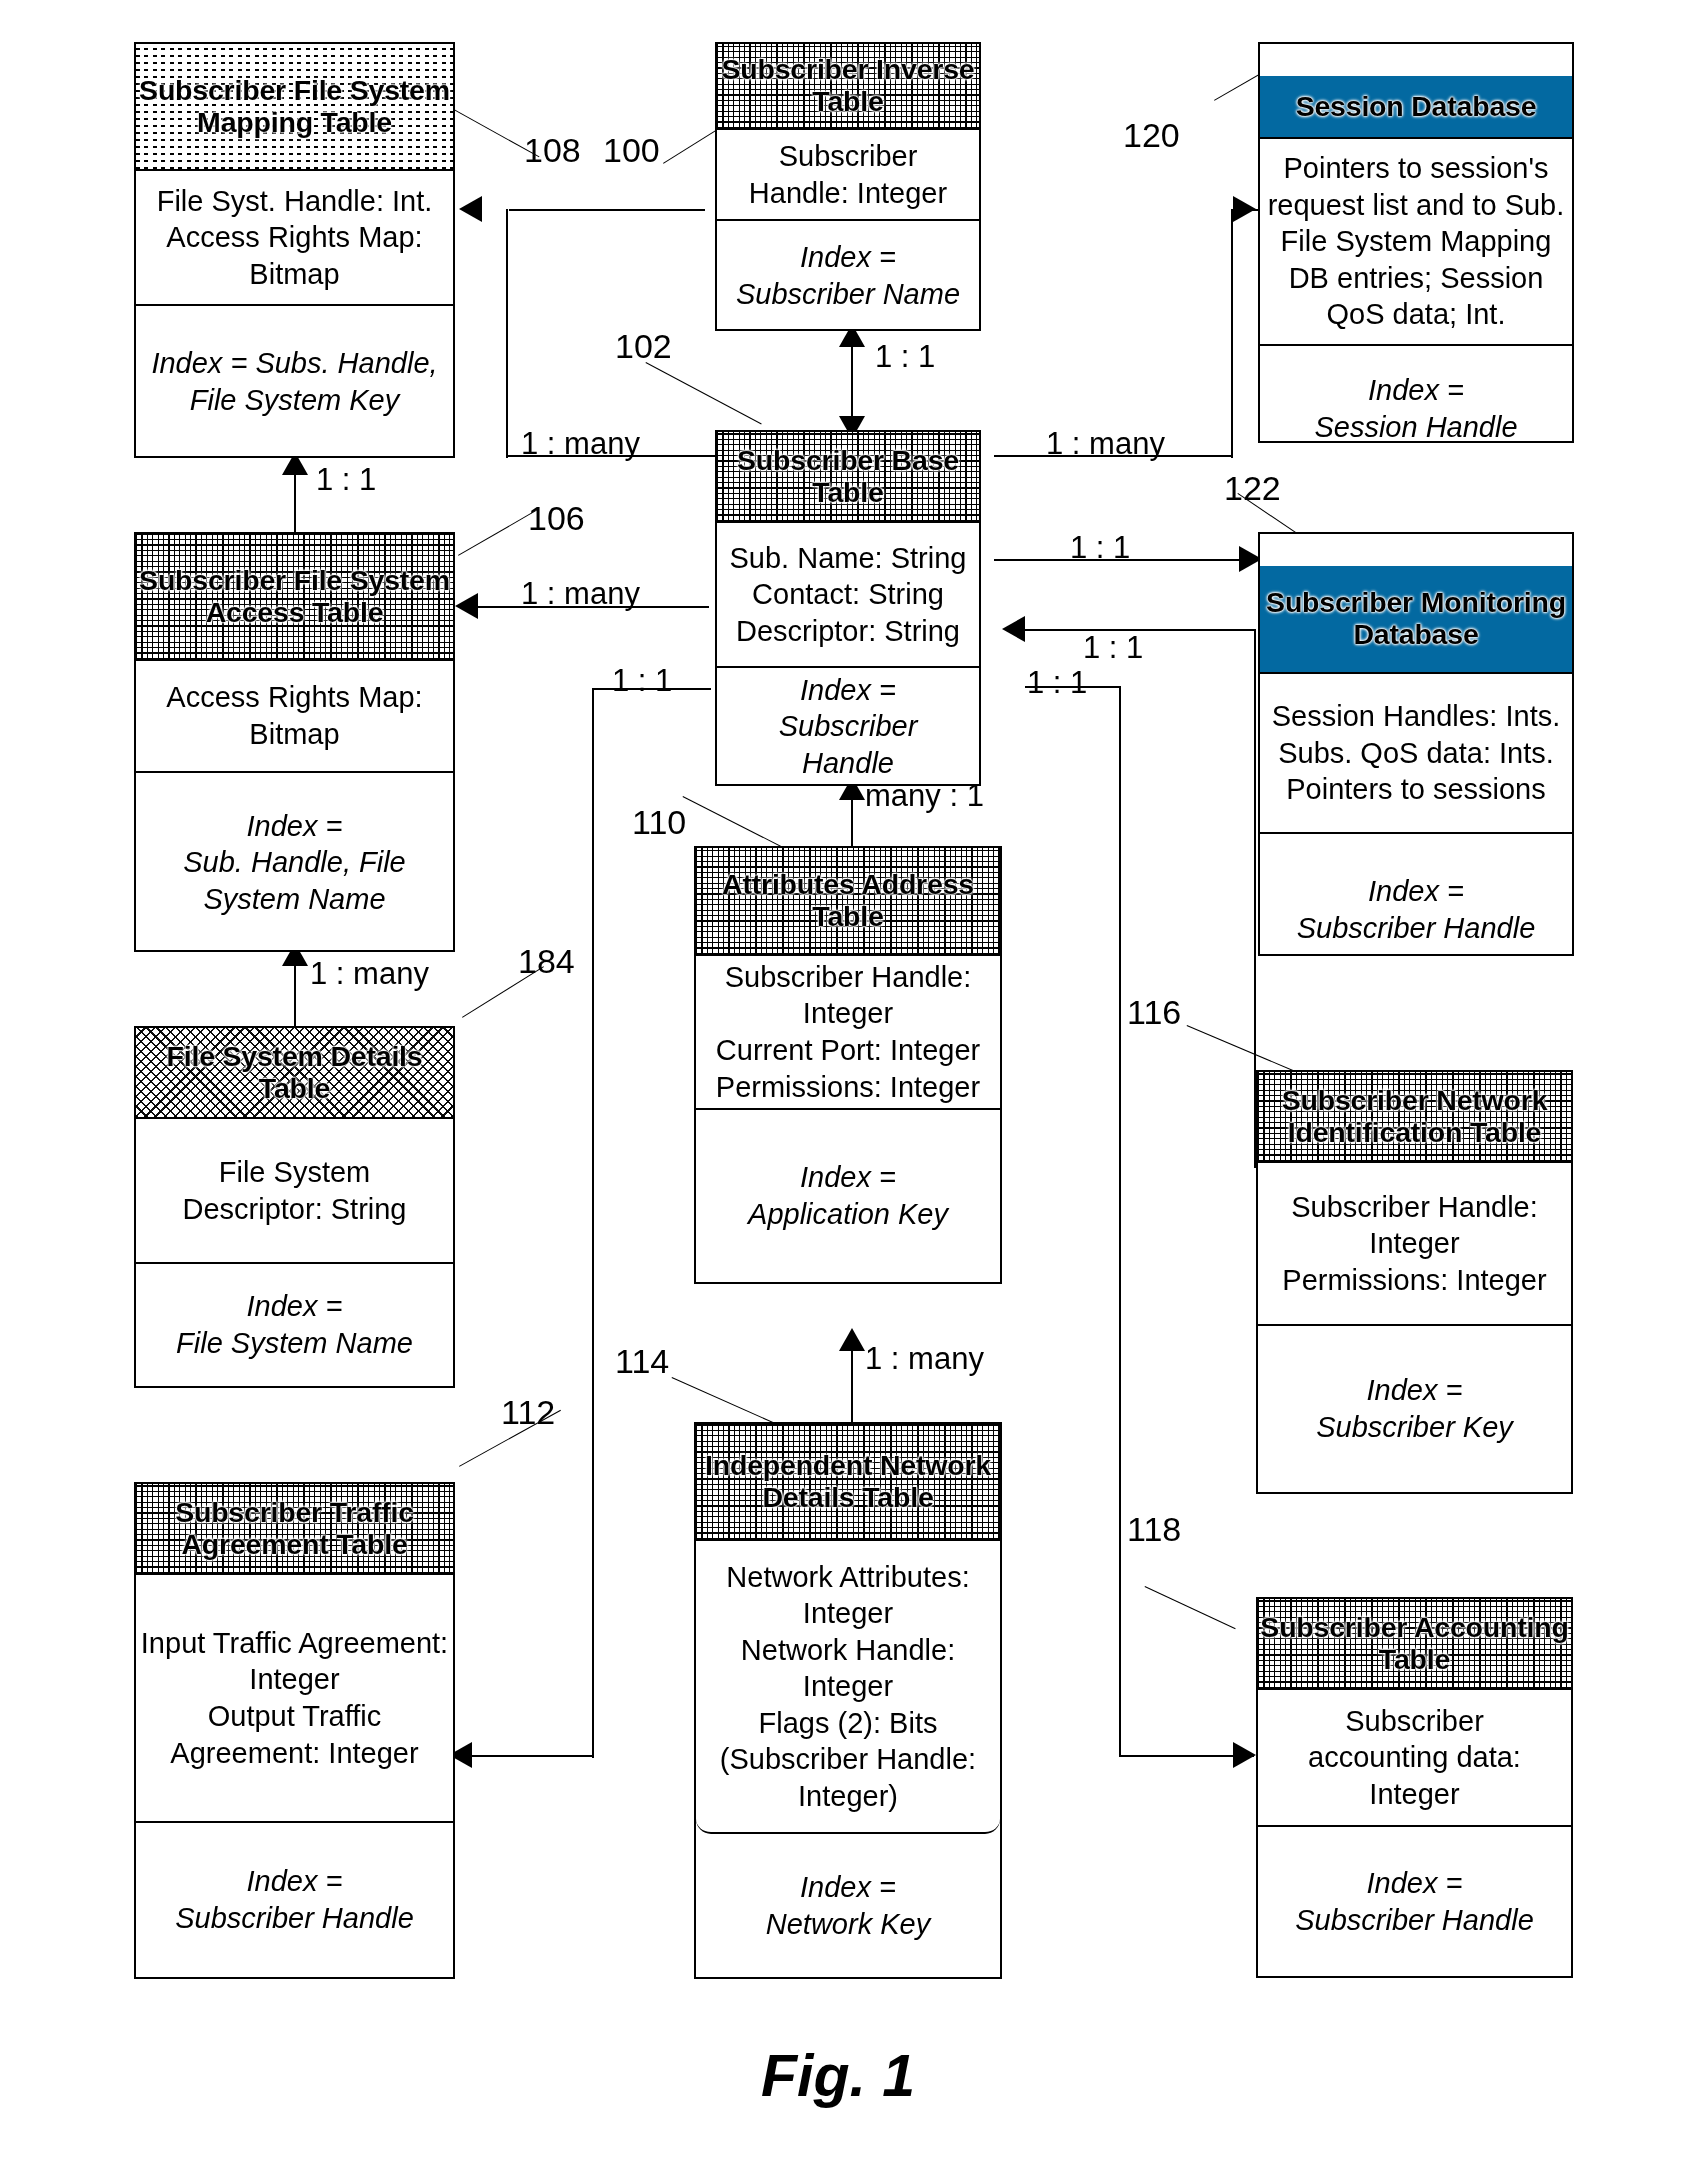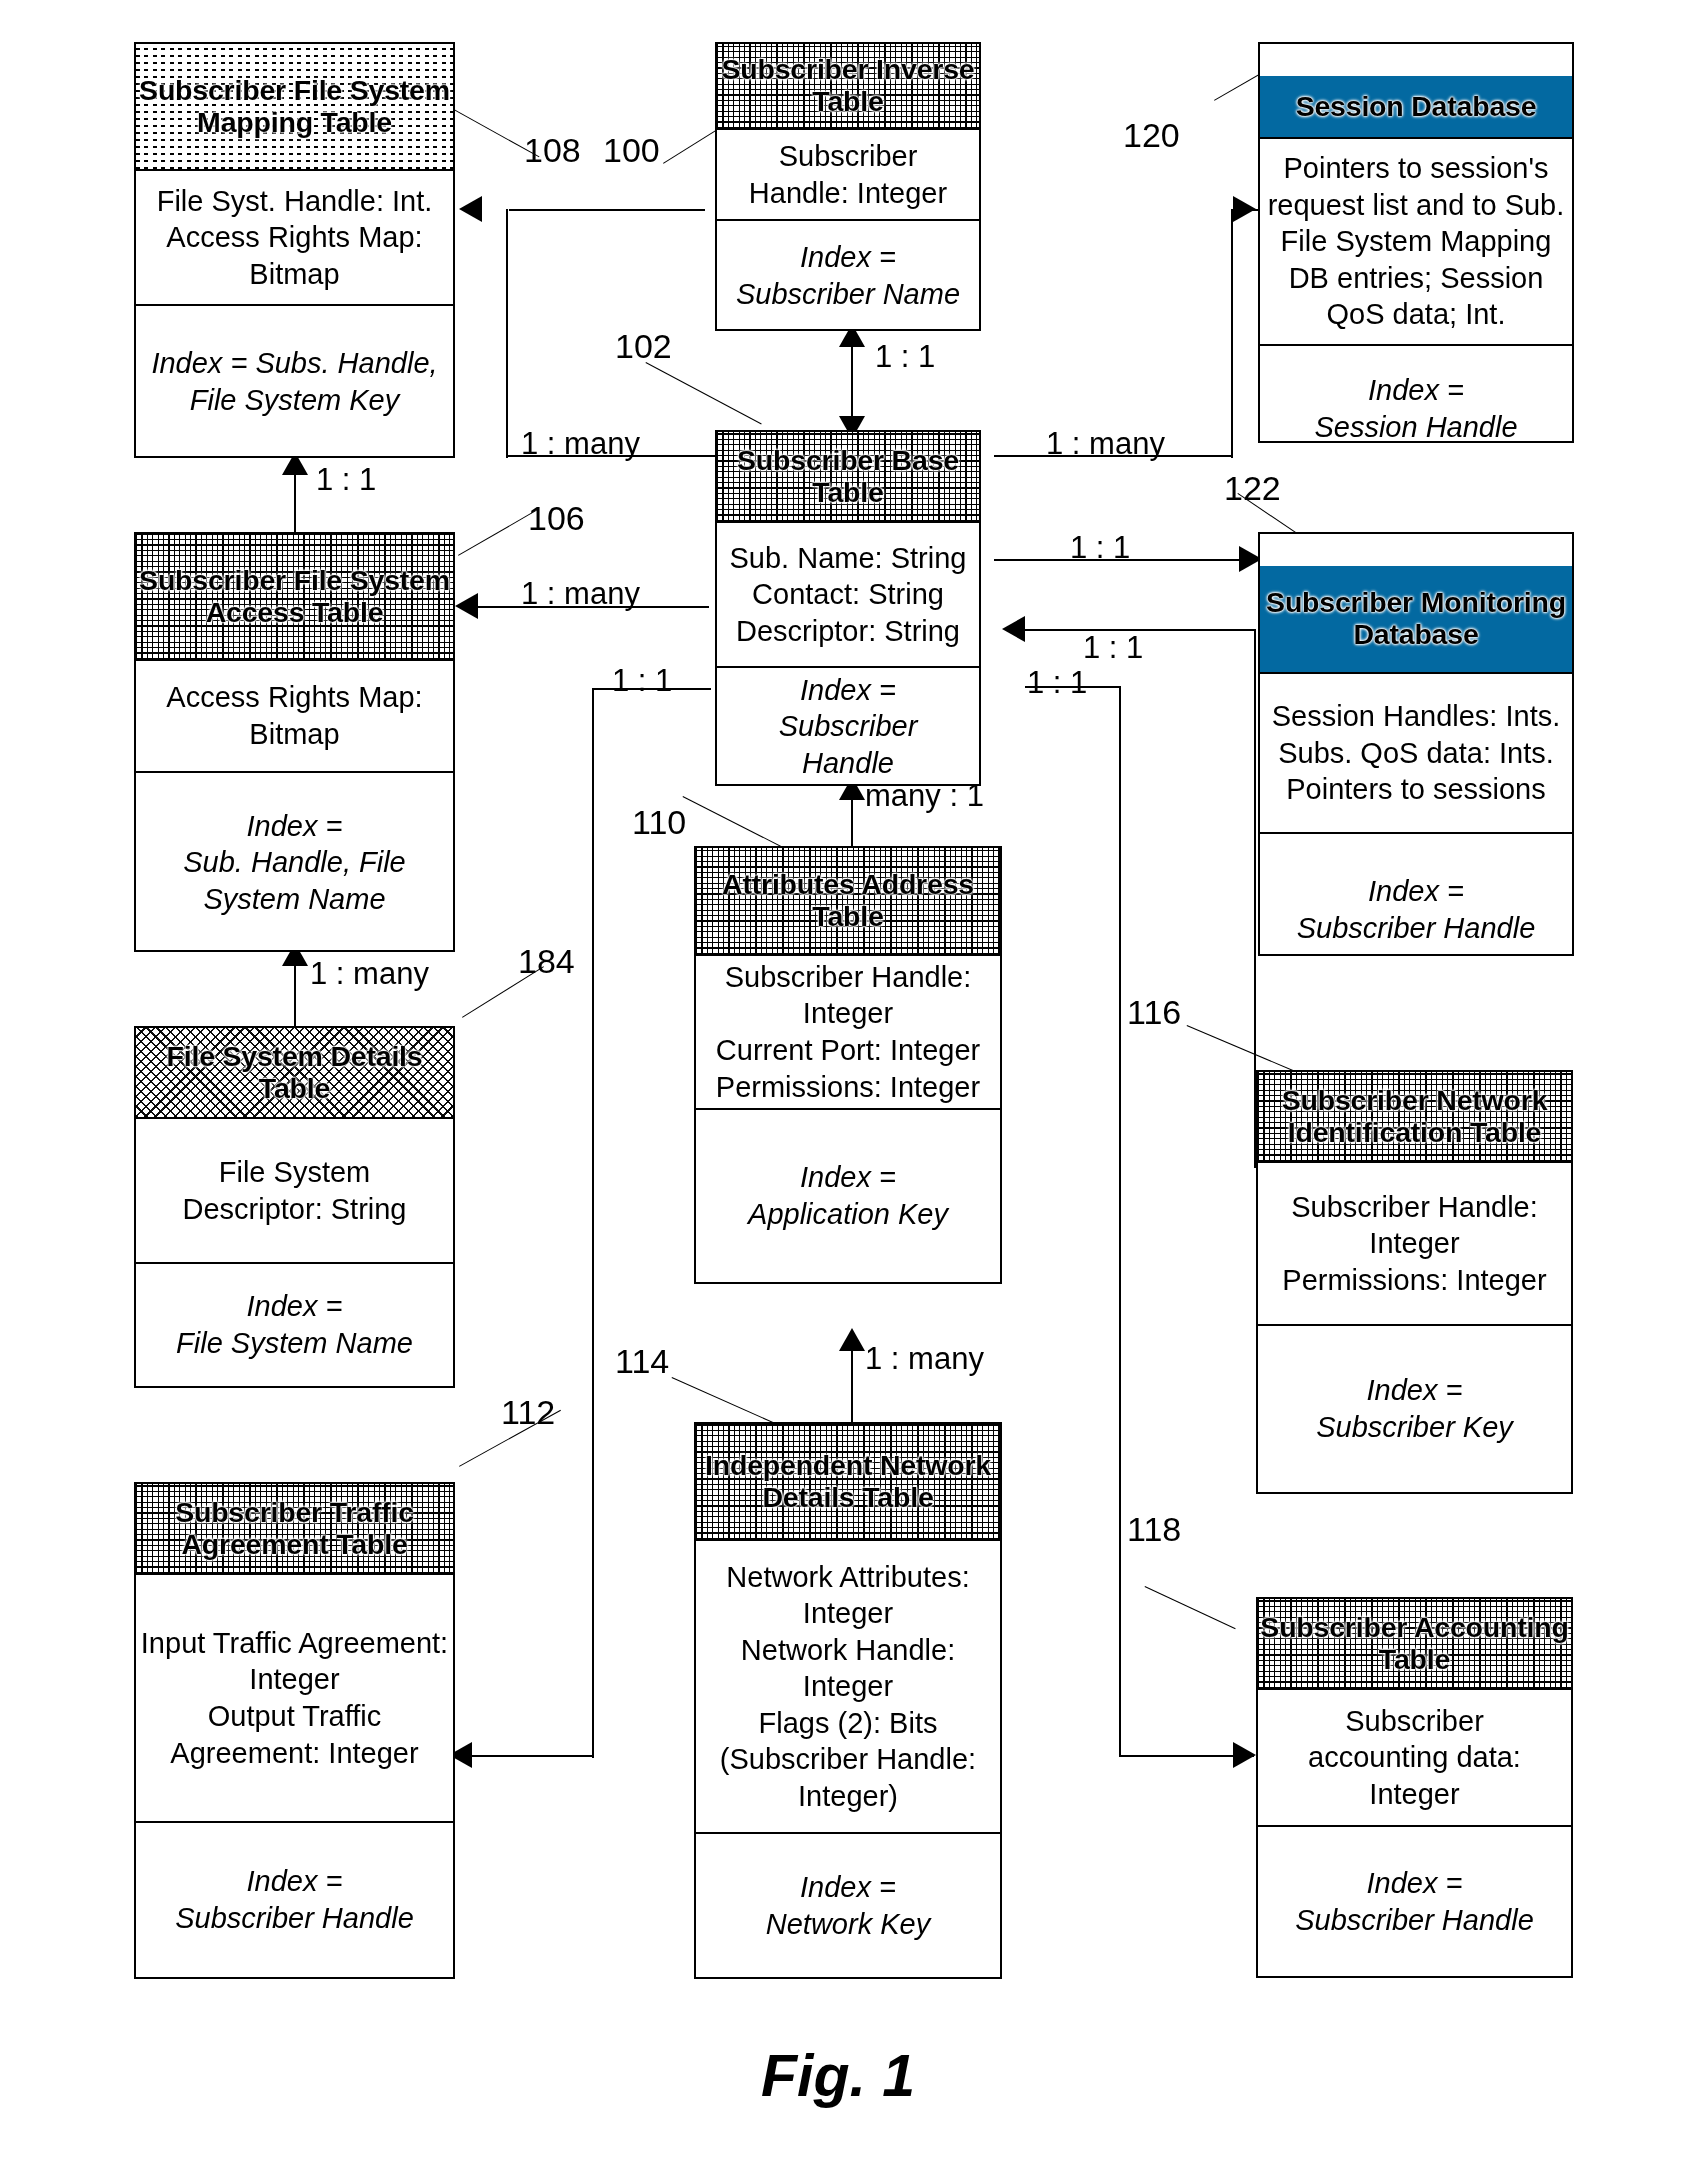--- a/index.html
+++ b/index.html
@@ -303,21 +303,21 @@
     <div class="idx" style="height:153px;white-space:pre-line;">
       <span>Index =
 Subscriber Handle</span>
     </div>
   </div>
 
   <div class="ent" style="left:694px;top:1422px;width:308px;height:557px;">
     <div class="hdr fill-cross" style="height:117px;">
       <span>Independent Network Details Table</span>
     </div>
-    <div class="attrs" style="height:293px;white-space:pre-line;">
+    <div class="attrs" style="height:293px;white-space:pre-line;border-radius:15px;">
       <span>Network Attributes: Integer
 Network Handle: Integer
 Flags (2): Bits
 (Subscriber Handle: Integer)</span>
     </div>
     <div class="idx" style="height:143px;white-space:pre-line;">
       <span>Index =
 Network Key</span>
     </div>
   </div>

